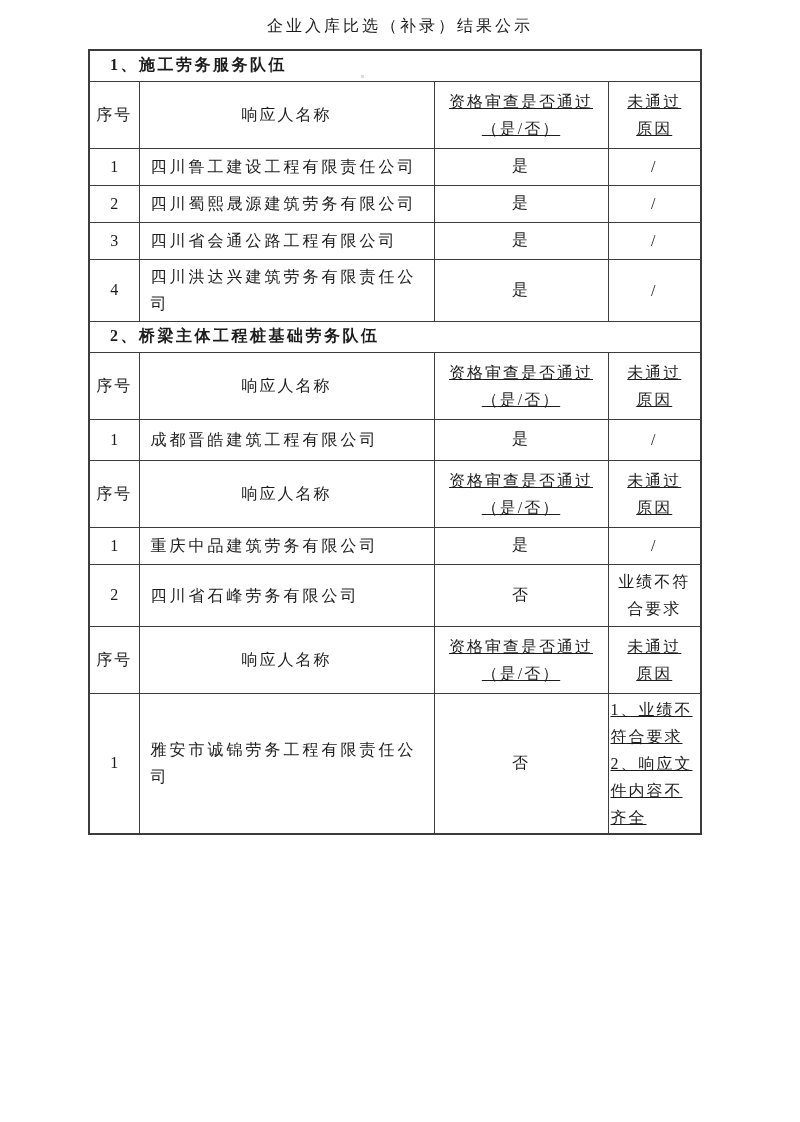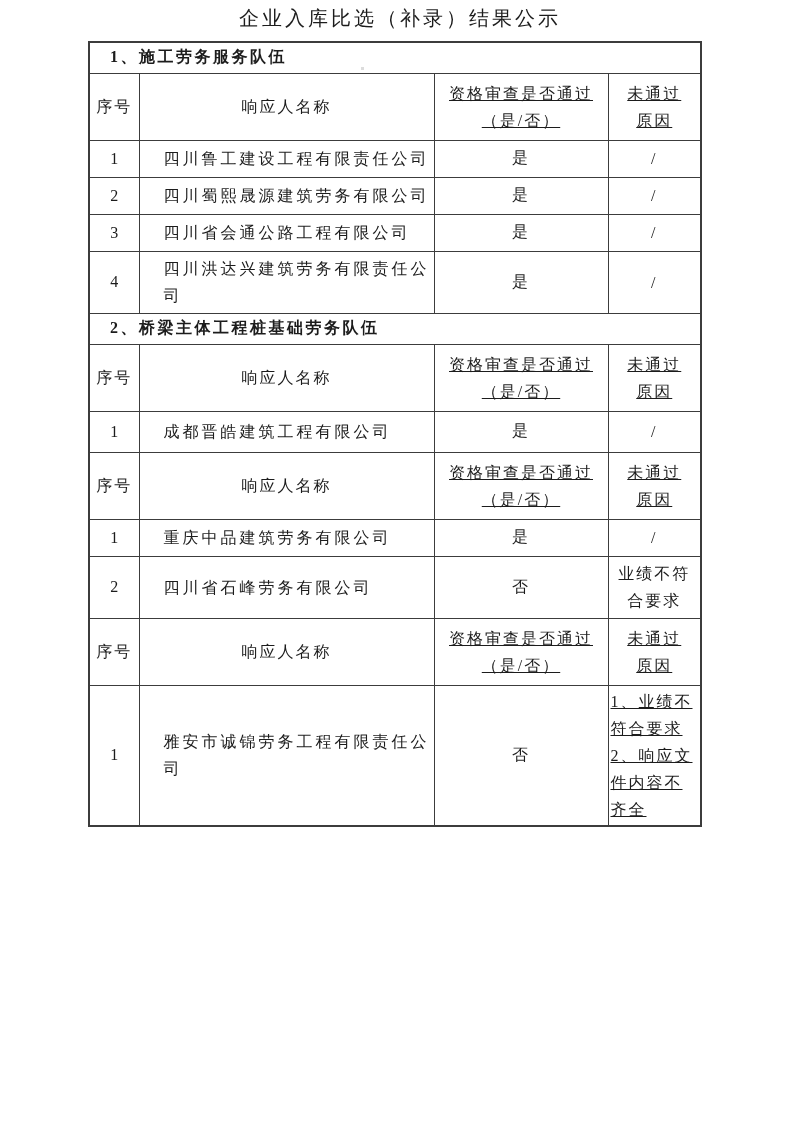--- a/index.html
+++ b/index.html
@@ -31,23 +31,23 @@
   h1.title {
     margin: 0;
     padding-top: 112px;
     text-align: center;
     font-size: 21px;
     font-weight: bold;
     letter-spacing: 3px;
     line-height: 30px;
   }
   h2.subtitle {
-    margin: 4px 0 0 0;
-    text-align: center;
-    font-size: 20px;
+    margin: 12px 0 0 0;
+    text-align: center;
+    font-size: 16px;
     font-weight: 400;
     letter-spacing: 3px;
     line-height: 28px;
   }
   table.results {
     border-collapse: collapse;
     table-layout: fixed;
     width: 612px;
     margin: 9px 0 0 88px;
     border: 2px solid #3c3c3c;
@@ -79,21 +79,21 @@
     line-height: 27px;
     font-weight: 400;
   }
   .pre { white-space: pre-line; text-decoration: underline; }
   td.c-no {
     text-align: center;
     letter-spacing: 0;
   }
   td.c-name {
     text-align: left;
-    padding-left: 24px;
+    padding-left: 11px;
     padding-right: 2px;
     letter-spacing: 3px;
     line-height: 27px;
   }
   td.c-pass {
     text-align: center;
     letter-spacing: 2px;
   }
   td.c-reason {
     text-align: center;

